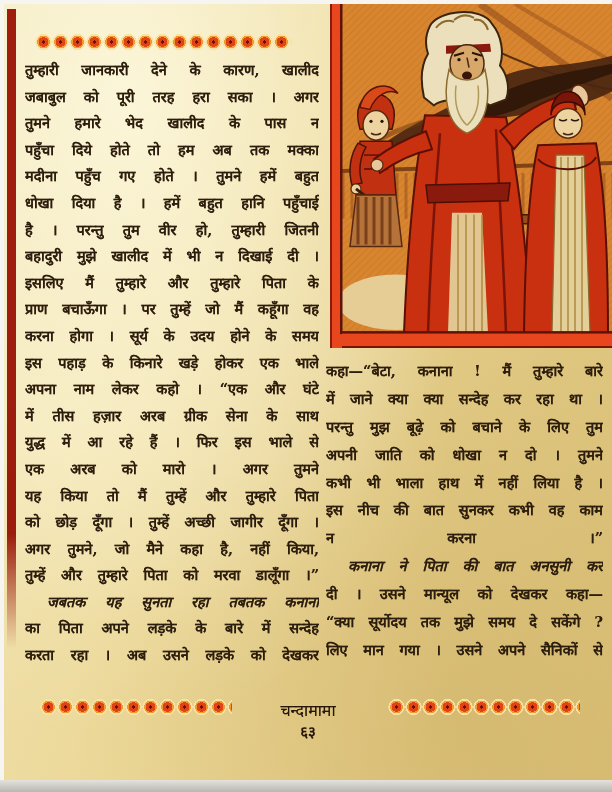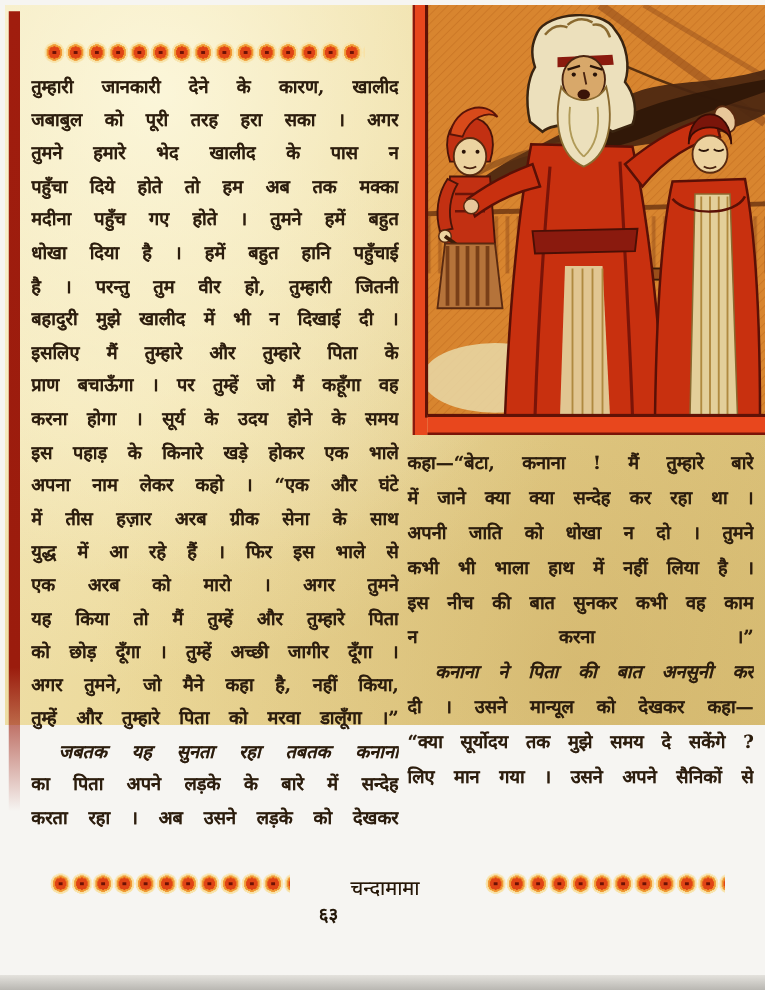--- a/index.html
+++ b/index.html
@@ -6,21 +6,21 @@
   body{
     width:612px;height:792px;position:relative;overflow:hidden;
     background:#f6f5f2;
     font-family:"DejaVu Serif","Liberation Serif",serif;
   }
   .scan-bottom{
     position:absolute;left:0;bottom:0;width:612px;height:12px;
     background:linear-gradient(#e4e2dd,#b9b7b2);
   }
   .page{
-    position:absolute;left:4px;top:4px;width:608px;height:576px;
+    position:absolute;left:4px;top:4px;width:608px;height:776px;
     background:
       radial-gradient(ellipse at 20% 12%, rgba(255,252,230,.8), rgba(255,252,230,0) 55%),
       radial-gradient(ellipse at 10% 55%, rgba(250,240,200,.5), rgba(250,240,200,0) 50%),
       radial-gradient(ellipse at 75% 92%, rgba(180,140,60,.28), rgba(180,140,60,0) 60%),
       linear-gradient(108deg,#f0e3b2 0%, #ecd99a 38%, #e6d08c 68%, #ddc47c 100%);
   }
   .red-rule{
     position:absolute;left:3px;top:5px;width:9px;height:640px;
     background:linear-gradient(#a01d0e 0%, #9b1c0d 82%, rgba(155,28,13,0) 100%);
   }
@@ -53,22 +53,22 @@
   .no-just{text-align-last:left;}
   .illustration{
     position:absolute;left:326px;top:0;width:282px;height:344px;
   }
   .footer-title{
     position:absolute;left:239px;top:695px;width:130px;
     text-align:center;font-weight:400;font-size:16px;color:#241708;
     text-shadow:0 0 .5px rgba(60,30,5,.6);
   }
   .footer-page-number{
-    position:absolute;left:251px;top:717px;width:130px;
-    text-align:left;font-weight:700;font-size:15px;color:#241708;
+    position:absolute;left:239px;top:717px;width:130px;
+    text-align:center;font-weight:700;font-size:15px;color:#241708;
   }
 </style>
 </head>
 <body>
 
 <div class="page">
 
   <div class="red-rule"></div>
   <div class="ornament-row orn-top"></div>
 
@@ -196,20 +196,21 @@
     <div class="line">अगर तुमने, जो मैने कहा है, नहीं किया,</div>
     <div class="line">तुम्हें और तुम्हारे पिता को मरवा डालूँगा ।”</div>
     <div class="line indent">जबतक यह सुनता रहा तबतक कनाना</div>
     <div class="line">का पिता अपने लड़के के बारे में सन्देह</div>
     <div class="line">करता रहा ।  अब उसने लड़के को देखकर</div>
   </div>
 
   <div class="col col-right">
     <div class="line">कहा—“बेटा, कनाना !  मैं तुम्हारे बारे</div>
     <div class="line">में जाने क्या क्या सन्देह कर रहा था ।</div>
+    <div class="line">परन्तु मुझ बूढ़े को बचाने के लिए तुम</div>
     <div class="line">अपनी जाति को धोखा न दो ।  तुमने</div>
     <div class="line">कभी भी भाला हाथ में नहीं लिया है ।</div>
     <div class="line">इस नीच की बात सुनकर कभी वह काम</div>
     <div class="line no-just">न करना ।”</div>
     <div class="line indent">कनाना ने पिता की बात अनसुनी कर</div>
     <div class="line">दी ।  उसने मान्यूल को देखकर कहा—</div>
     <div class="line">“क्या सूर्योदय तक मुझे समय दे सकेंगे ?</div>
     <div class="line">लिए मान गया ।  उसने अपने सैनिकों से</div>
   </div>
 

